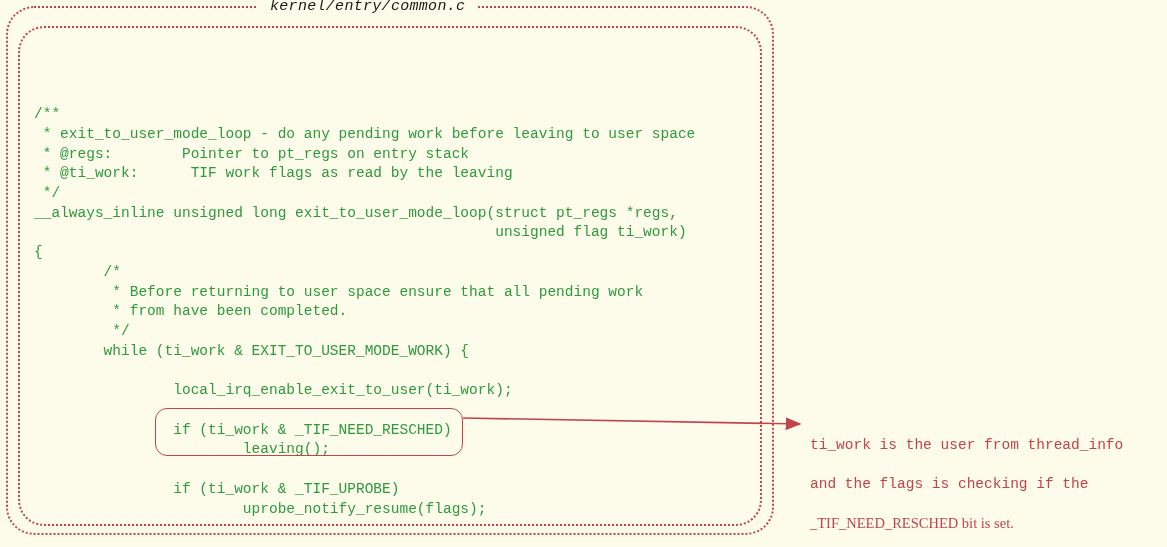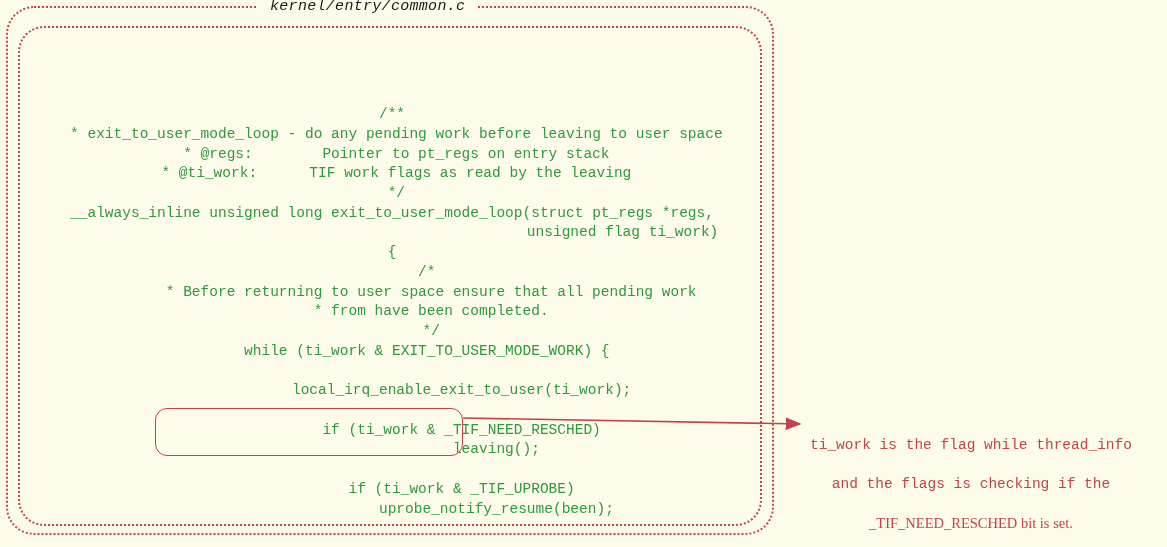--- a/index.html
+++ b/index.html
@@ -9,21 +9,20 @@
     height: 547px;
     background: #fdfceb;
     font-family: "Courier New", Courier, monospace;
     font-size: 14px;
     overflow: hidden;
   }
   .stage {
     position: relative;
     width: 1167px;
     height: 547px;
-    text-align: center;
   }
   .outer-box {
     position: absolute;
     left: 6px;
     top: 6px;
     width: 768px;
     height: 529px;
     border: 2px dotted #c2444a;
     border-radius: 28px;
     box-sizing: border-box;
@@ -106,37 +105,37 @@
 <span>         * from have been completed.</span>
 <span>         */</span>
 <span>        while (ti_work &amp; EXIT_TO_USER_MODE_WORK) {</span>
 <span></span>
 <span>                local_irq_enable_exit_to_user(ti_work);</span>
 <span></span>
 <span>                if (ti_work &amp; _TIF_NEED_RESCHED)</span>
 <span>                        leaving();</span>
 <span></span>
 <span>                if (ti_work &amp; _TIF_UPROBE)</span>
-<span>                        uprobe_notify_resume(been);</span>
+<span>                        uprobe_notify_resume(flags);</span>
 </pre>
     </div>
   </div>
 
   <div class="highlight-box" style="left:155px; top:408px; width:308px; height:48px;"></div>
 
   <svg class="arrow" style="left:0; top:0;" width="1167" height="547">
     <defs>
       <marker id="arrowhead" markerWidth="10" markerHeight="8" refX="9" refY="4" orient="auto">
         <path d="M0,0 L10,4 L0,8 Z" fill="#c2444a"></path>
       </marker>
     </defs>
     <line x1="463" y1="418" x2="800" y2="424" stroke="#c2444a" stroke-width="1.6" marker-end="url(#arrowhead)"></line>
   </svg>
 
   <div class="annotation" style="left:810px; top:416px;">
-<span style="display: block;">ti_work is the flag while thread_info</span>
+<span style="display: block;">ti_work is the user from thread_info</span>
 <span style="display: block;">and the flags is checking if the</span>
 <span style="display: block; font-family: Liberation Serif, serif;">_TIF_NEED_RESCHED bit is set.</span>
 
 
   </div>
 
 </div>
 
 </body></html>

